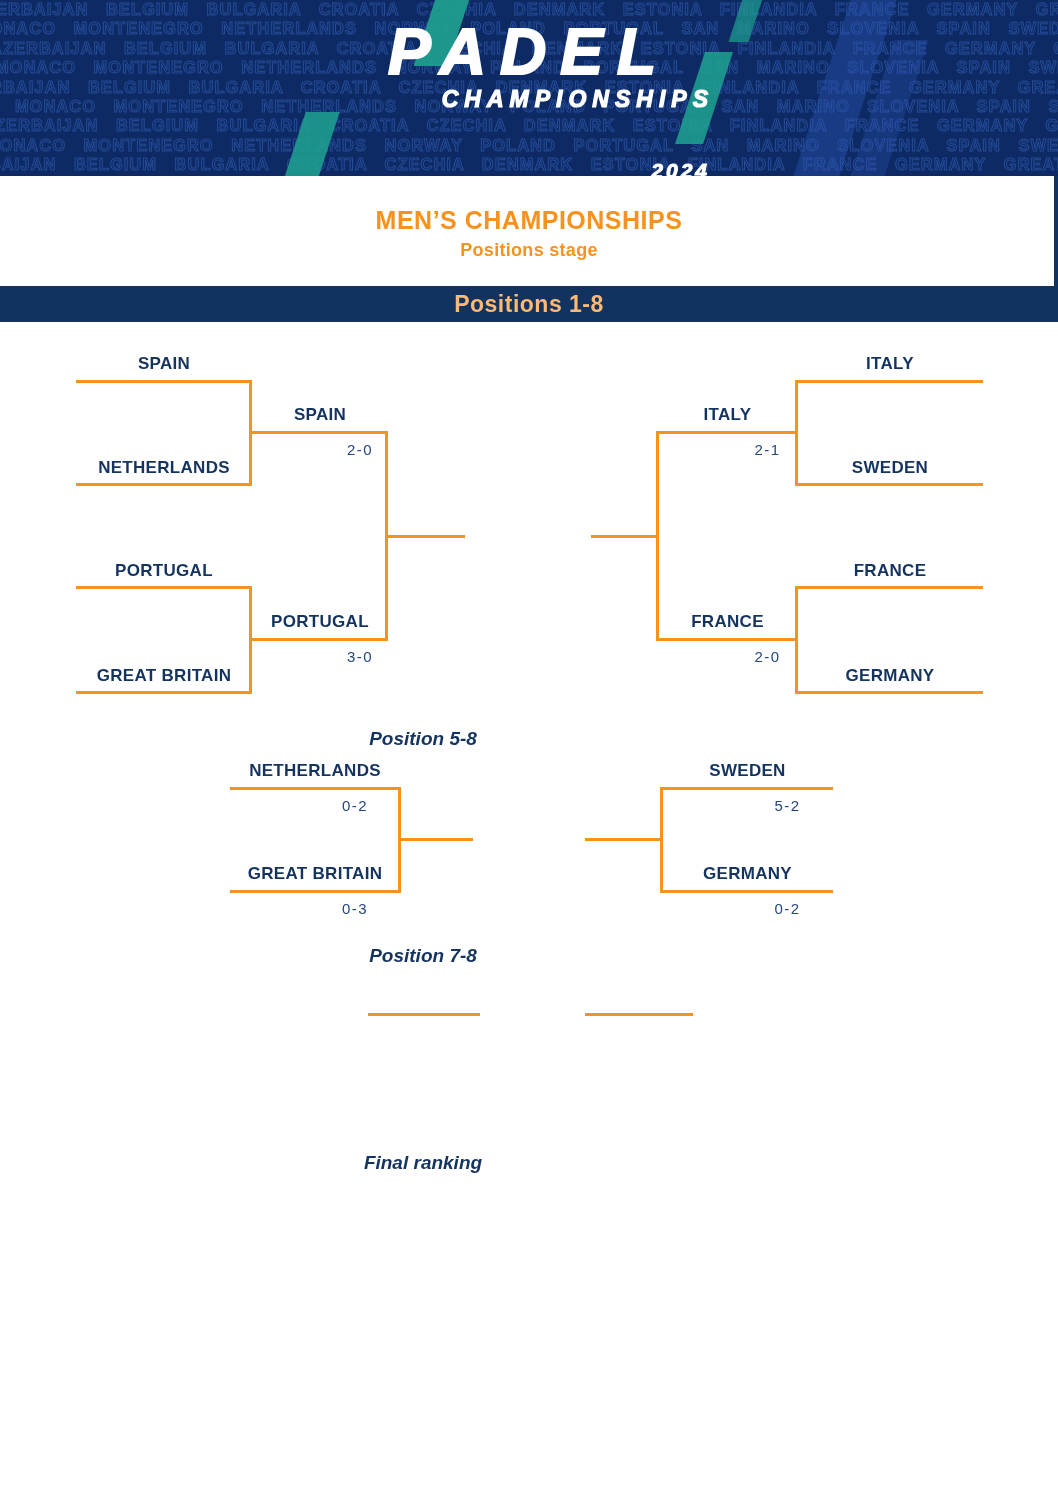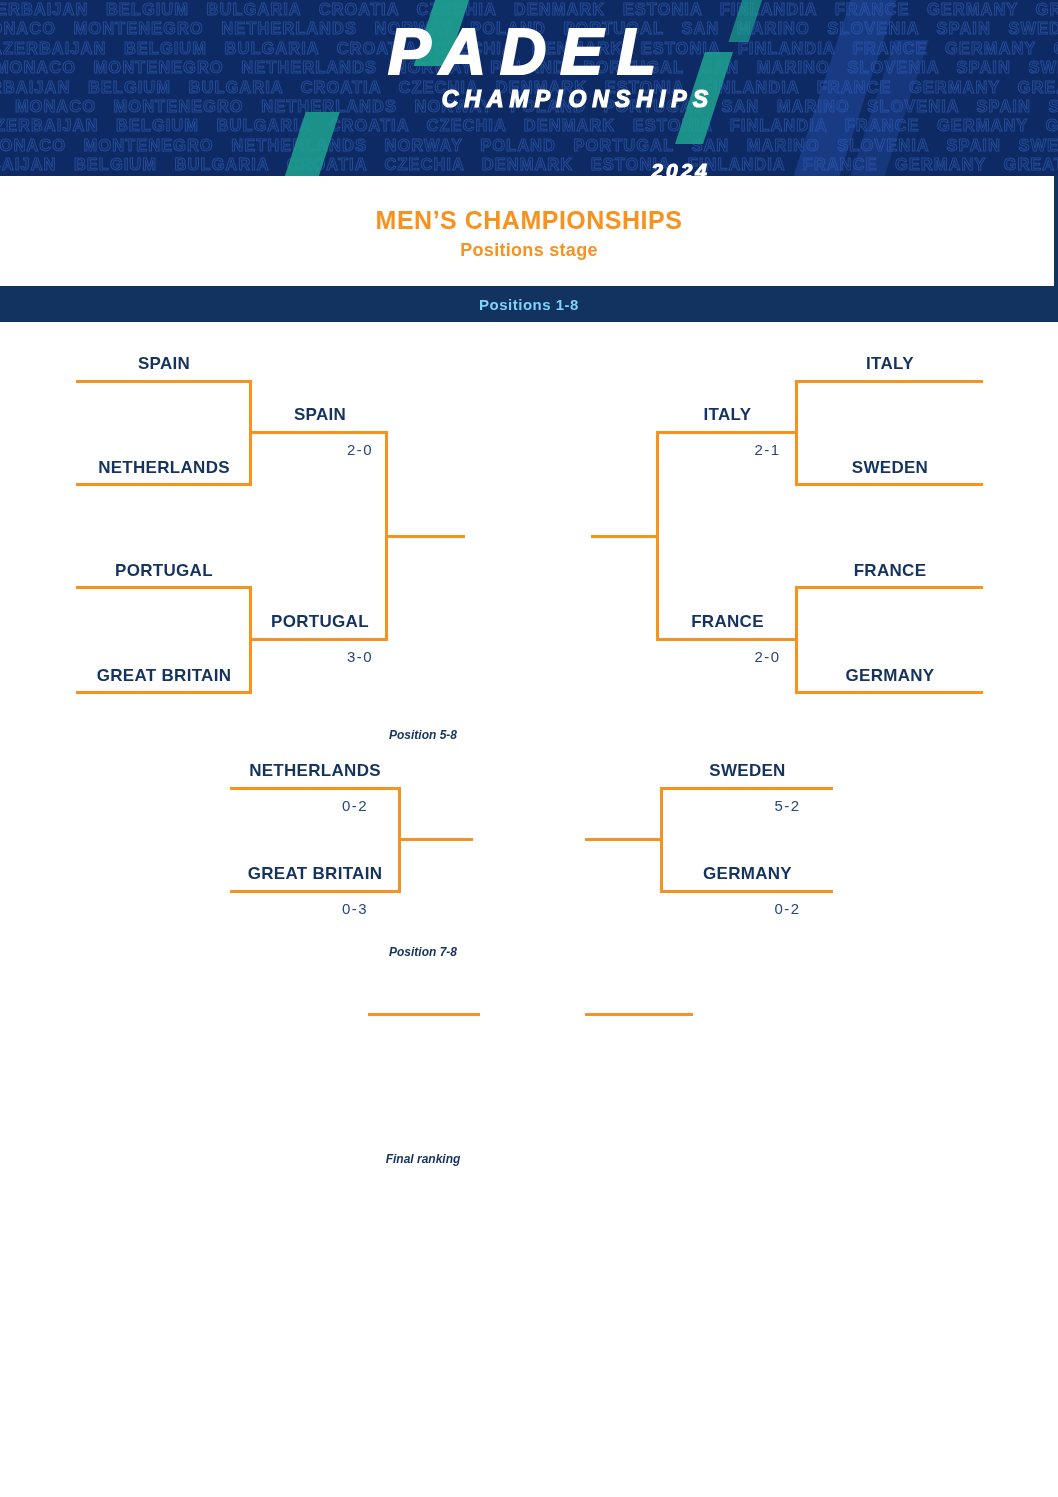--- a/index.html
+++ b/index.html
@@ -44,29 +44,29 @@
 
   .edge-strip{left:1054px;top:176px;width:4px;height:146px;background:var(--bar);}
 
   
   .title{left:0;top:206px;width:1058px;text-align:center;color:var(--orange);
          font-weight:700;font-size:25px;letter-spacing:.5px;}
   .subtitle{left:0;top:240px;width:1058px;text-align:center;color:var(--orange);
          font-weight:700;font-size:18px;letter-spacing:.3px;}
   .section-bar{left:0;top:286px;width:1058px;height:36px;background:var(--bar);
          display:flex;align-items:center;justify-content:center;}
-  .section-bar span{color:#7dd3fc;font-weight:700;font-size:15px;letter-spacing:.5px;}
+  .section-bar span{color:#fdba74;font-weight:700;font-size:23px;letter-spacing:.5px;}
 
   
   .hline{background:var(--orange);height:3px;}
   .vline{background:var(--orange);width:3px;}
   .team{font-weight:700;font-size:17px;color:var(--navy);text-align:center;letter-spacing:.3px;}
   .score{font-weight:400;font-size:15px;color:var(--score);text-align:center;letter-spacing:1.5px;margin-left:40px;}
   .stage-head{left:0;width:846px;text-align:center;font-style:italic;font-weight:700;
-         font-size:12px;color:var(--navy);}
+         font-size:19px;color:var(--navy);}
 </style>
 </head>
 <body>
 
 <div class="page">
 
   <div class="abs banner">
     <div class="pattern">
       <div class="pattern-row"><span>AZERBAIJAN BELGIUM BULGARIA CROATIA CZECHIA DENMARK ESTONIA FINLANDIA FRANCE GERMANY GREAT BRITAIN</span> </div>
       <div class="pattern-row"><span>LITHUANIA MONACO MONTENEGRO NETHERLANDS NORWAY POLAND PORTUGAL SAN MARINO SLOVENIA SPAIN SWEDEN SWITZERLAND</span> </div>

